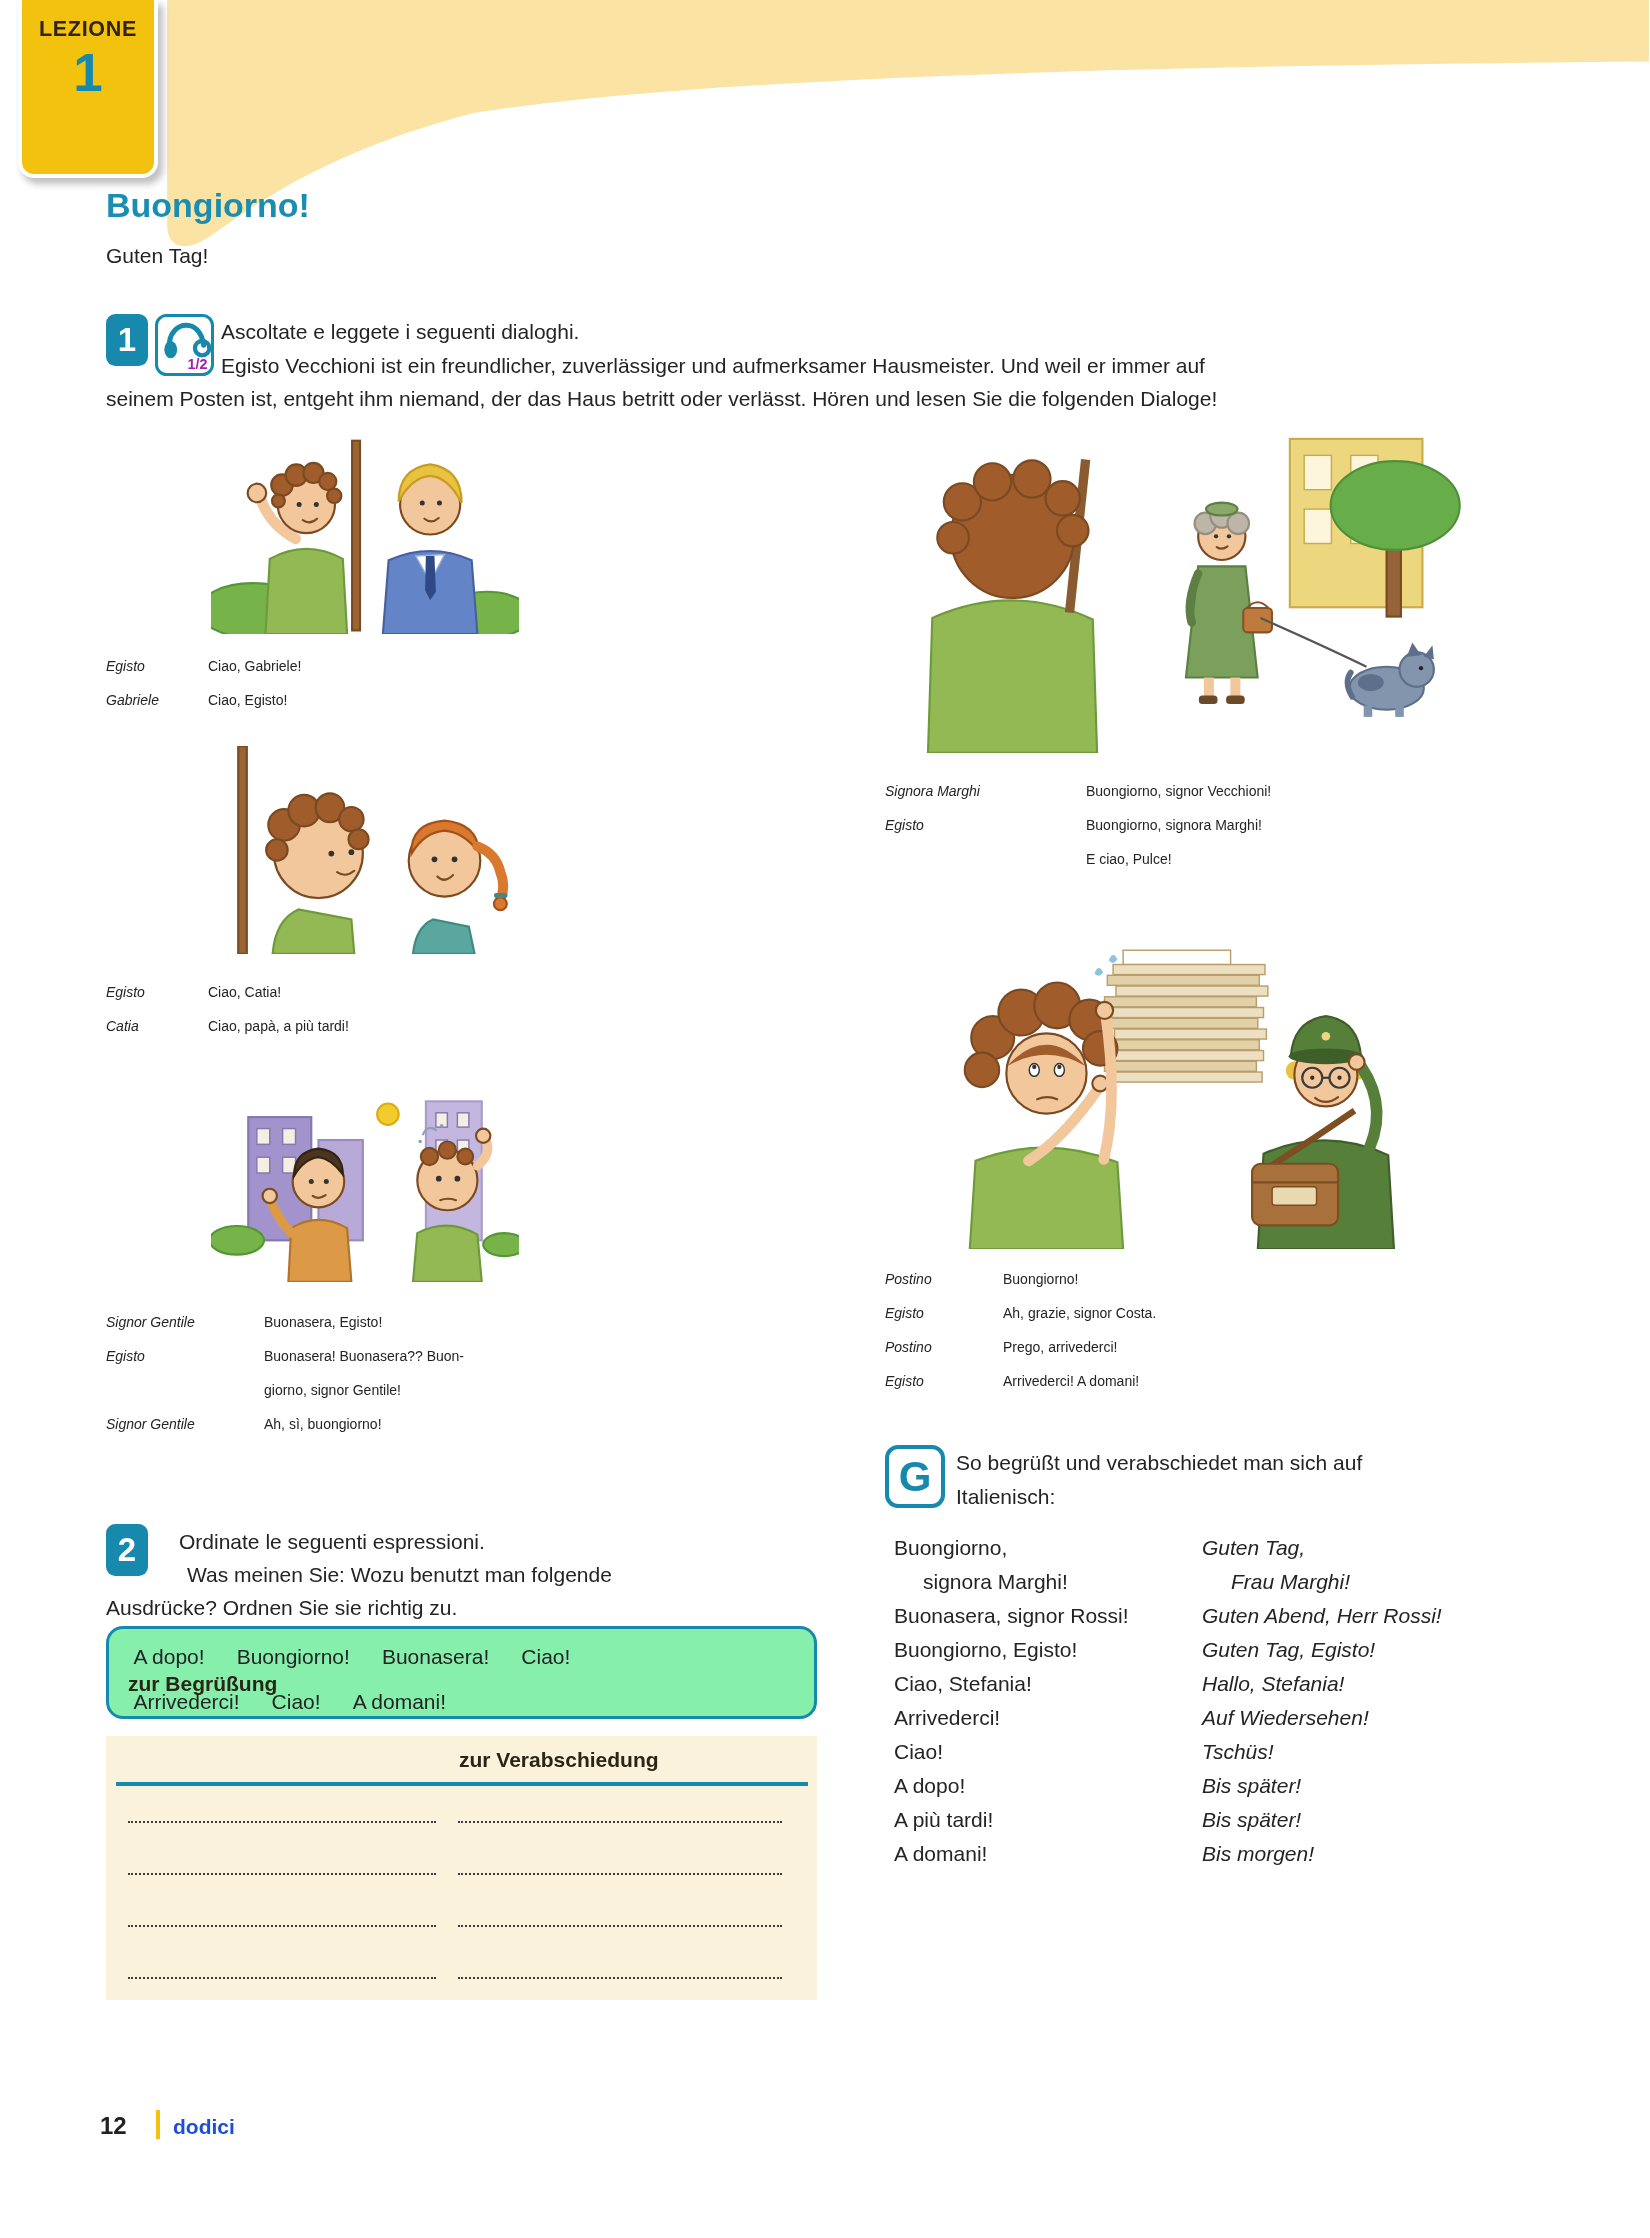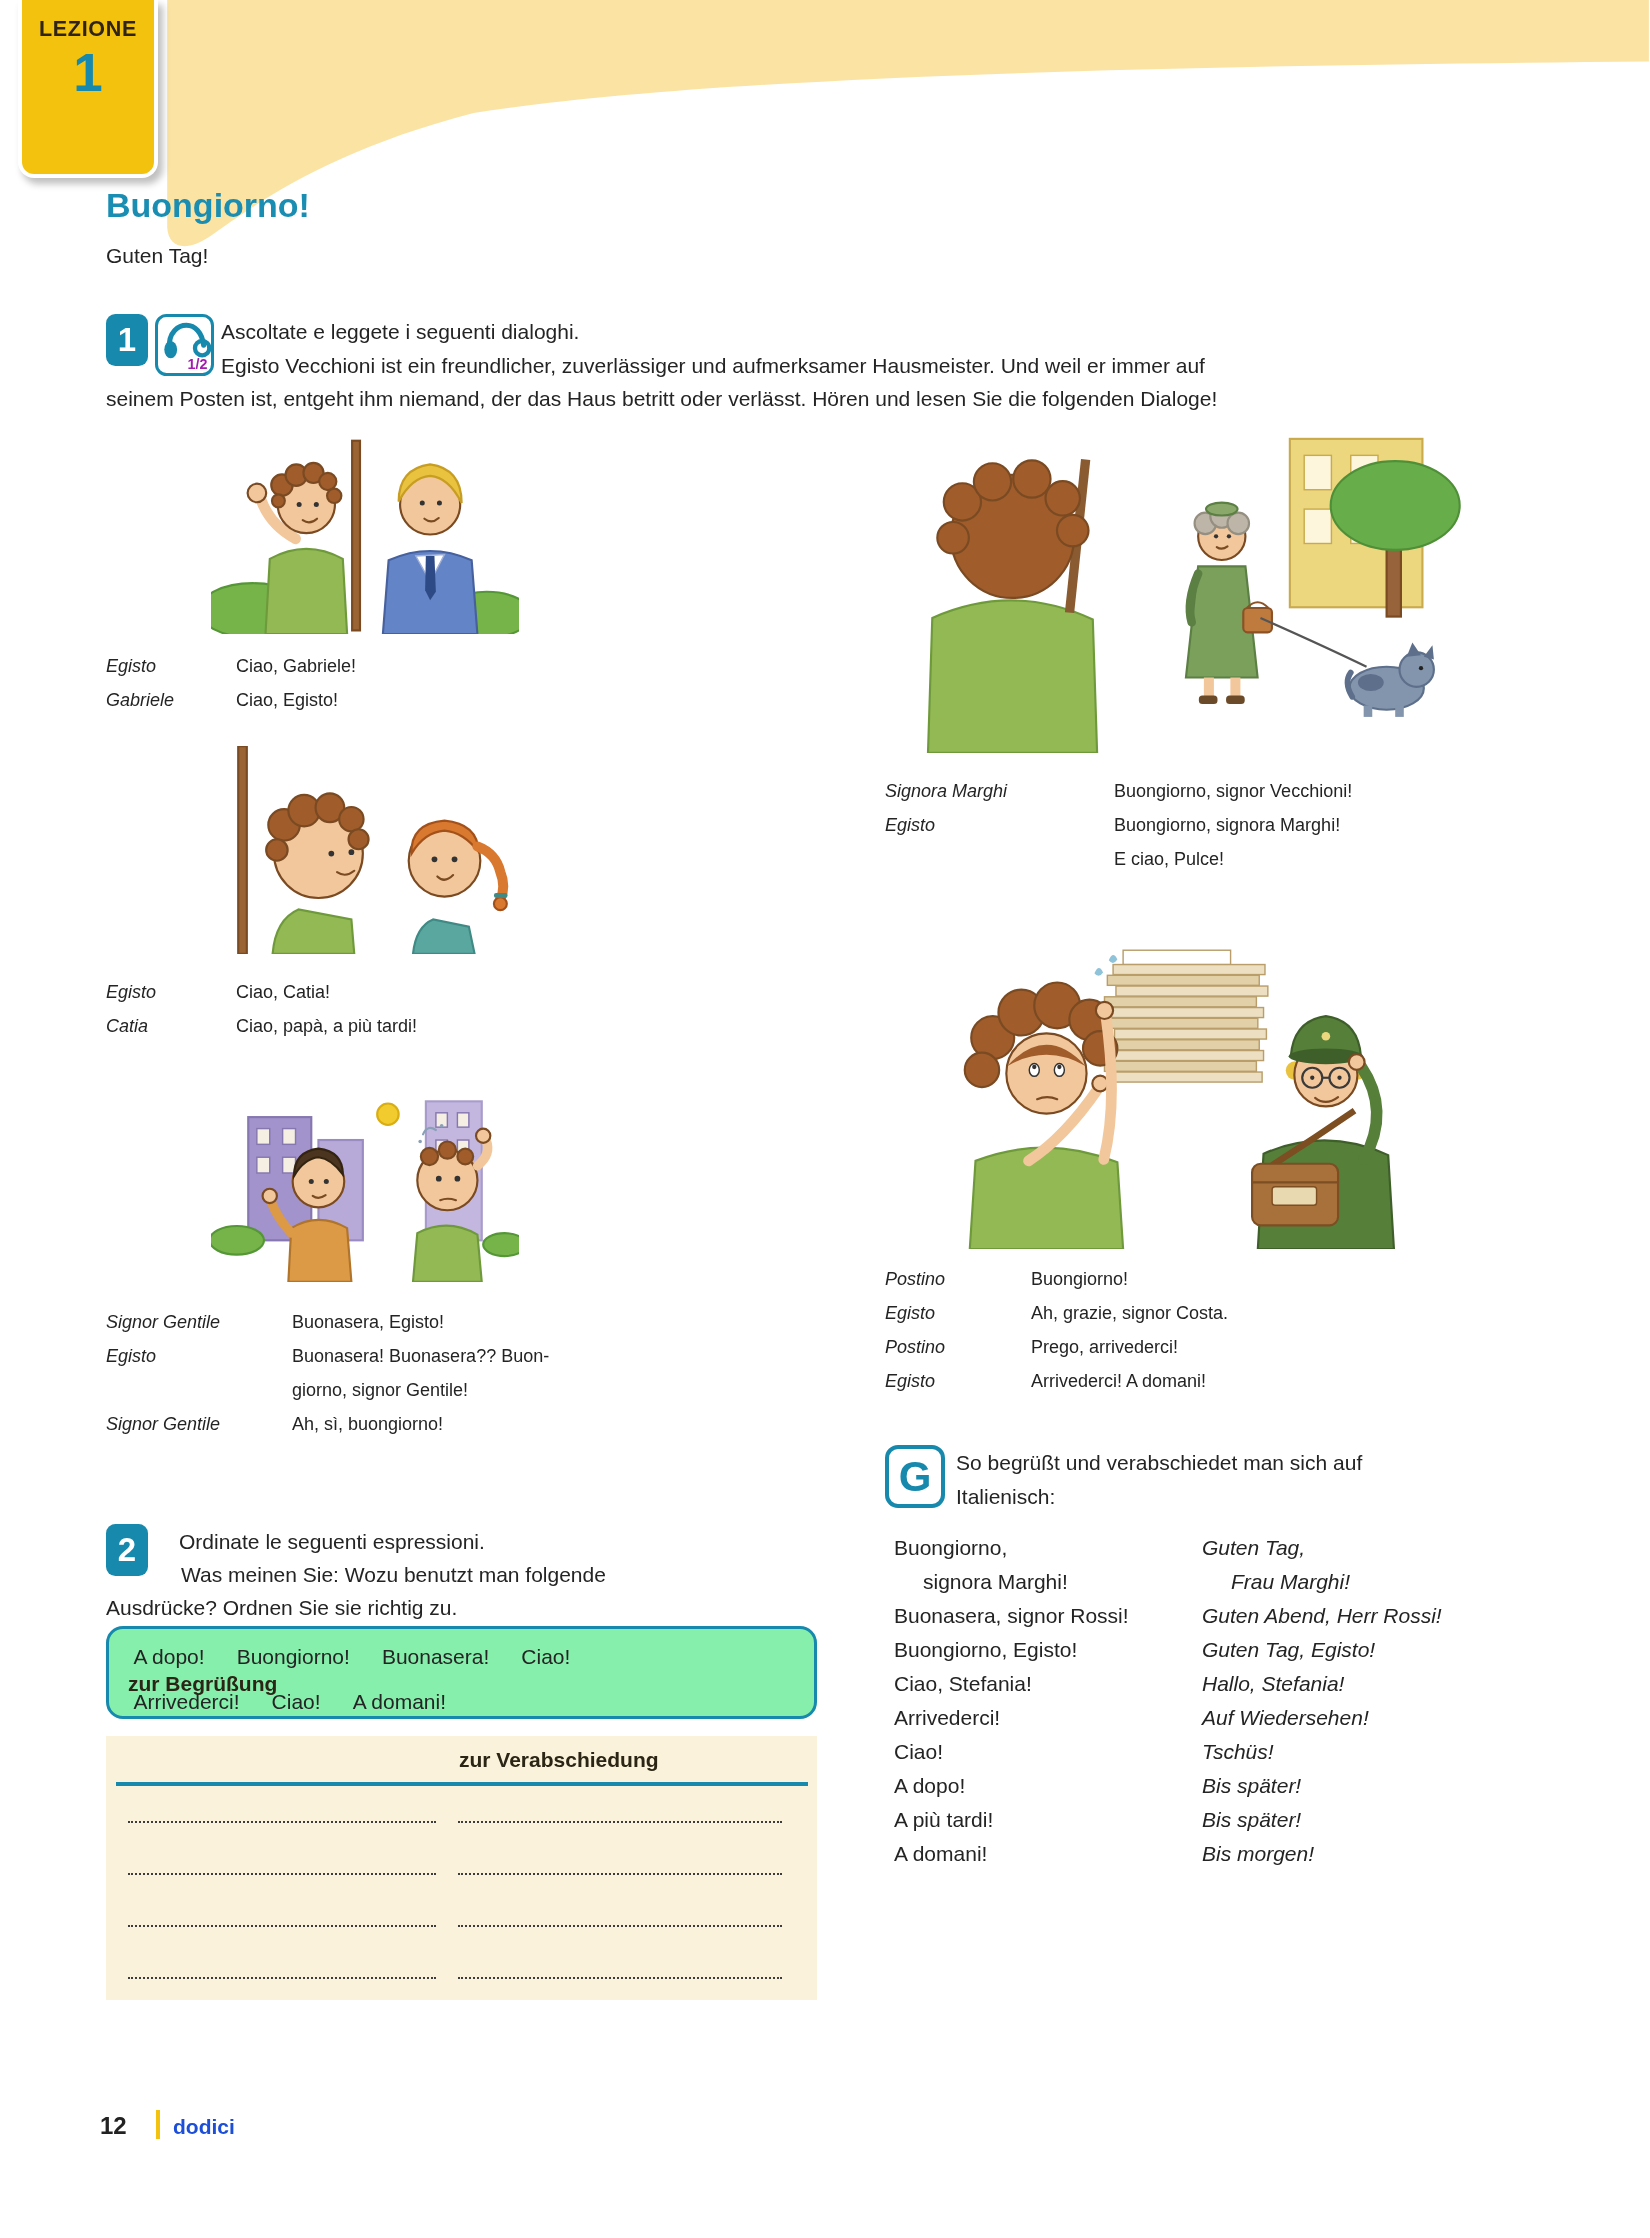--- a/index.html
+++ b/index.html
@@ -20,21 +20,21 @@
 
   .numbox{position:absolute;width:42px;height:52px;background:#1789ad;border-radius:9.3px;
           color:#fff;font-size:33px;font-weight:bold;display:flex;align-items:center;justify-content:center;}
   .audio{position:absolute;left:155px;top:314px;width:59px;height:62px;border:3.6px solid #1789ad;
          border-radius:11.5px;background:#fff;box-sizing:border-box;}
   .audio-track{position:absolute;right:3.6px;bottom:1.4px;font-size:14.3px;font-weight:bold;color:#a21caf;}
 
   .t29{font-size:21px;}
 
   .dlg{position:absolute;}
-  .dlg-row{display:flex;line-height:34px;font-size:18px;gap:28px;}
+  .dlg-row{display:flex;line-height:34px;font-size:14px;}
   .dlg-name{font-style:italic;flex:0 0 auto;}
   .nw142 .dlg-name{width:102px;}
   .nw280 .dlg-name{width:201px;}
   .nw220 .dlg-name{width:158px;}
   .nw165 .dlg-name{width:118px;}
 
   .gbox{position:absolute;left:885px;top:1445px;width:60px;height:63px;border:4.3px solid #1789ad;
         border-radius:13px;box-sizing:border-box;background:#fff;color:#1789ad;
         font-size:42px;font-weight:bold;display:flex;align-items:center;justify-content:center;}
 
@@ -434,21 +434,21 @@
       <div class="pair-row">
         <span class="pair-it">A domani!</span>
         <span class="pair-de">Bis morgen!</span>
       </div>
     </div>
 
   <div class="numbox" style="left:106px;top:1524px;">
     <span>2</span>
   </div>
   <div class="abs t29" style="left:179px;top:1530px;">Ordinate le seguenti espressioni.</div>
-  <div class="abs t29" style="left:181px;top:1563px;">Was meinen Sie: Wozu benutzt man folgende</div>
+  <div class="abs t29" style="left:187px;top:1563px;">Was meinen Sie: Wozu benutzt man folgende</div>
   <div class="abs t29" style="left:106px;top:1596px;">Ausdrücke? Ordnen Sie sie richtig zu.</div>
 
   <div class="exprbox">
     <div class="expr-line"><span class="expr">A dopo!</span><span class="expr">Buongiorno!</span><span class="expr">Buonasera!</span><span class="expr">Ciao!</span></div>
     <div class="expr-line"><span class="expr">Arrivederci!</span><span class="expr">Ciao!</span><span class="expr">A domani!</span></div>
   </div>
 
   <div class="tablebg"></div>
   <div class="th" style="left:128px;top:1672px;">zur Begrüßung</div>
   <div class="th" style="left:459px;top:1748px;">zur Verabschiedung</div>

